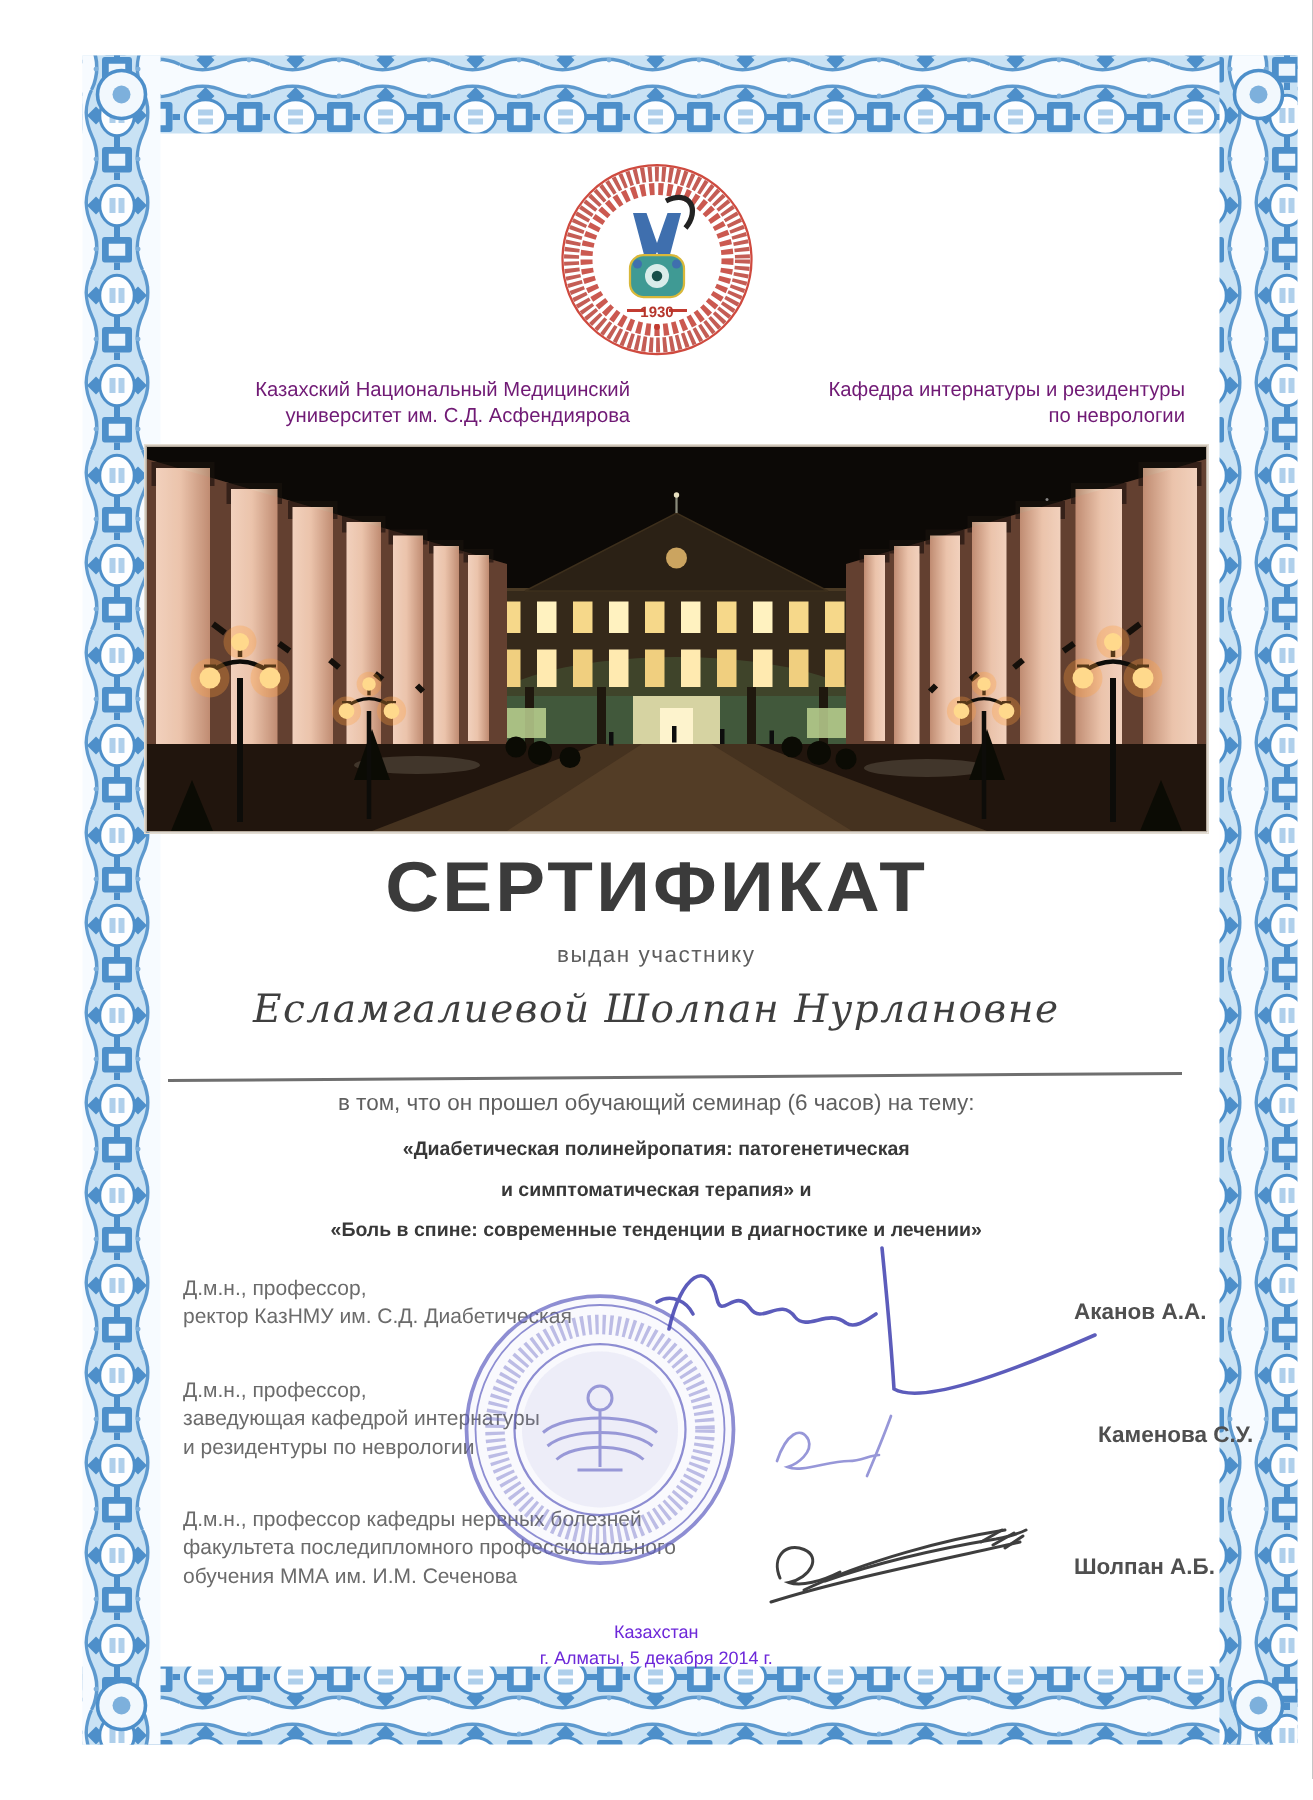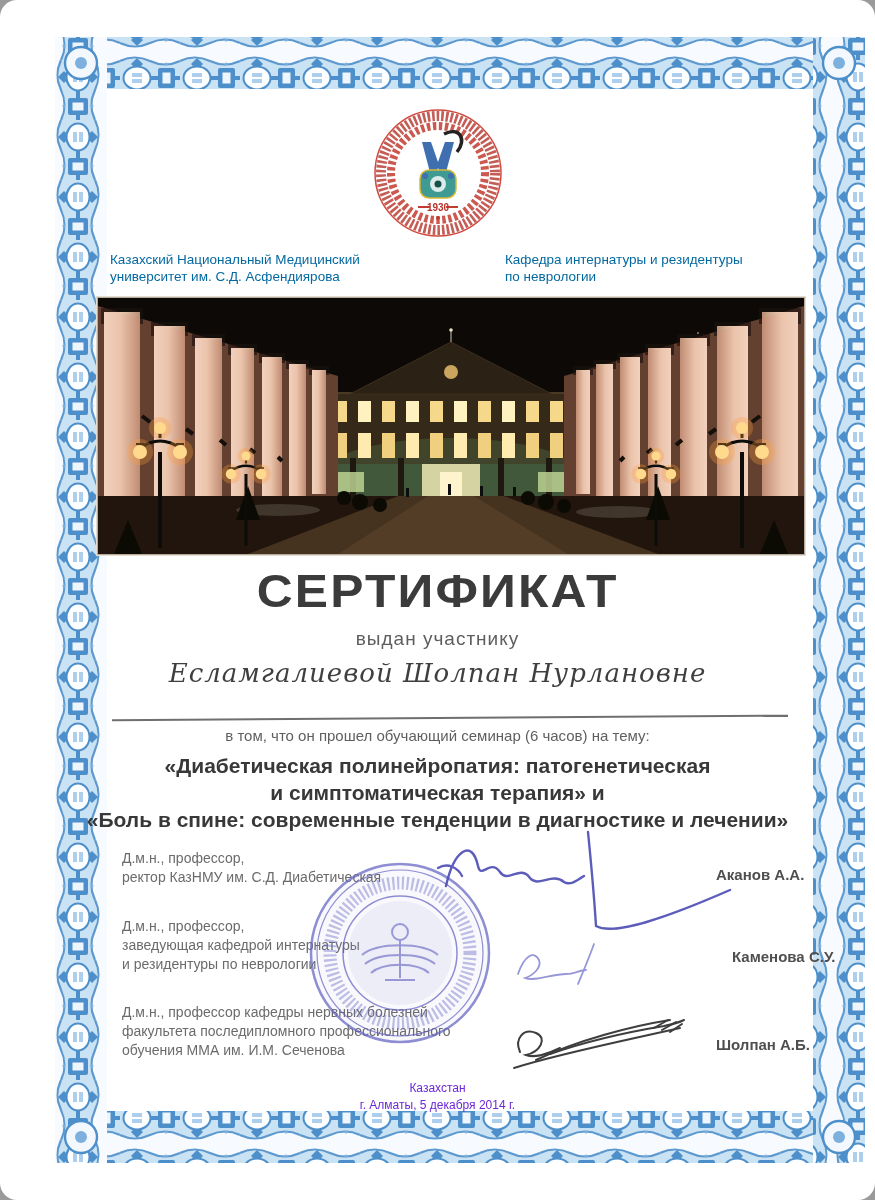--- a/index.html
+++ b/index.html
@@ -1,35 +1,35 @@
 <!DOCTYPE html>
 <html><head>
 <meta charset="utf-8">
 <style>
   html,body{margin:0;padding:0;background:#9a9a9a;}
   .page{
     position:relative;width:875px;height:1200px;margin:0 auto;
     background:#ffffff;overflow:hidden;
-    font-family:"Liberation Sans",sans-serif;color:#555;border-radius:17px;
+    font-family:"Liberation Sans",sans-serif;color:#555;
   }
   .abs{position:absolute;}
   .ctr{left:0;right:0;text-align:center;}
-  .org{font-size:13.5px;line-height:17px;color:#0369a1;text-align:left;}
+  .org{font-size:13.5px;line-height:17px;color:#701a75;text-align:right;}
   .title{
     font-size:47px;font-weight:700;letter-spacing:2px;color:#3b3b3b;
     transform:scaleX(1.06);transform-origin:center;
   }
-  .subtitle{font-size:19px;color:#5e5e5e;letter-spacing:1px;}
+  .subtitle{font-size:15px;color:#5e5e5e;letter-spacing:1px;}
   .recipient{
     font-family:"DejaVu Serif",serif;font-style:italic;font-size:26px;
     color:#3f3f3f;letter-spacing:1px;white-space:nowrap;
   }
   .name-underline{height:2px;background:#6f6f6f;transform:rotate(-0.4deg);}
   .statement{font-size:15px;color:#5f5f5f;}
-  .topic{font-size:21px;font-weight:700;color:#383838;line-height:27px;}
+  .topic{font-size:13px;font-weight:700;color:#383838;line-height:27px;}
   .role{font-size:14px;line-height:19px;color:#6b6b6b;white-space:nowrap;}
   .signame{font-size:15px;font-weight:700;color:#4f4f4f;white-space:nowrap;margin-left:48px;}
   .footer{font-size:12px;line-height:17px;color:#6d28d9;}
   .photo-frame{border:1px solid #b6ab9d;box-shadow:0 0 0 1px #e4ddd2;}
   svg{display:block;}
 </style>
 </head>
 <body>
 
 <div class="page">

